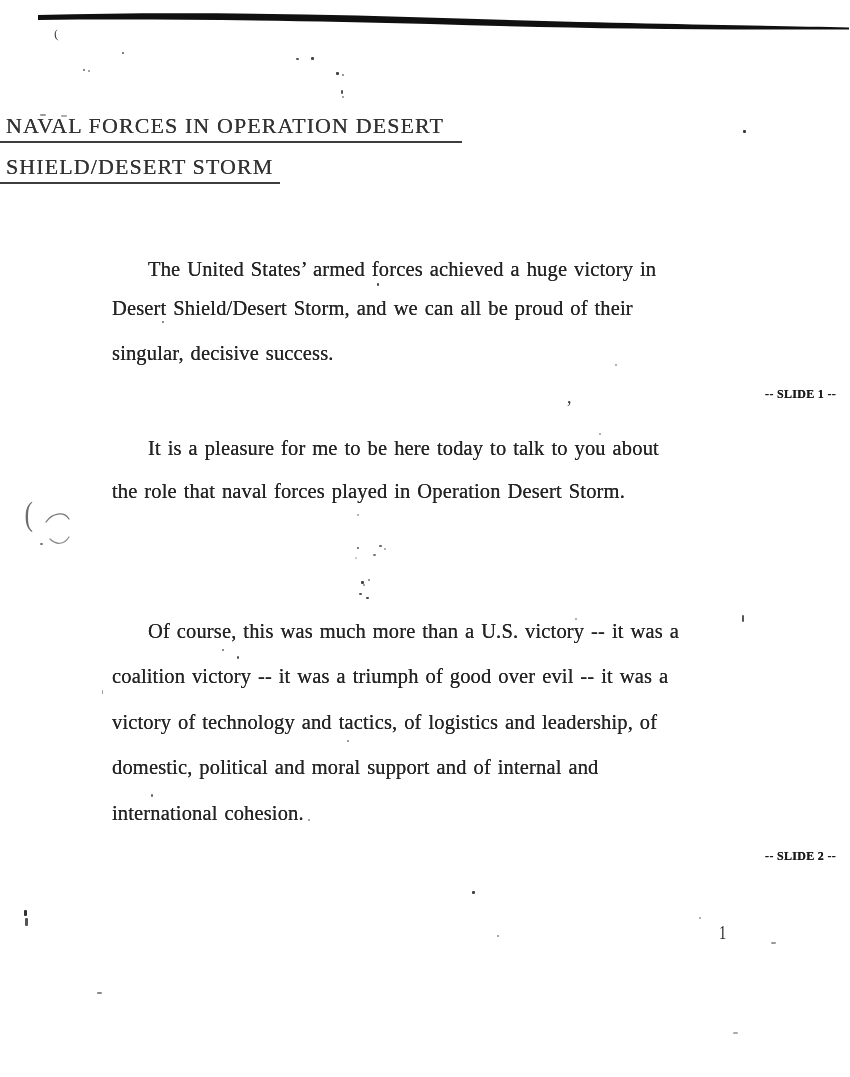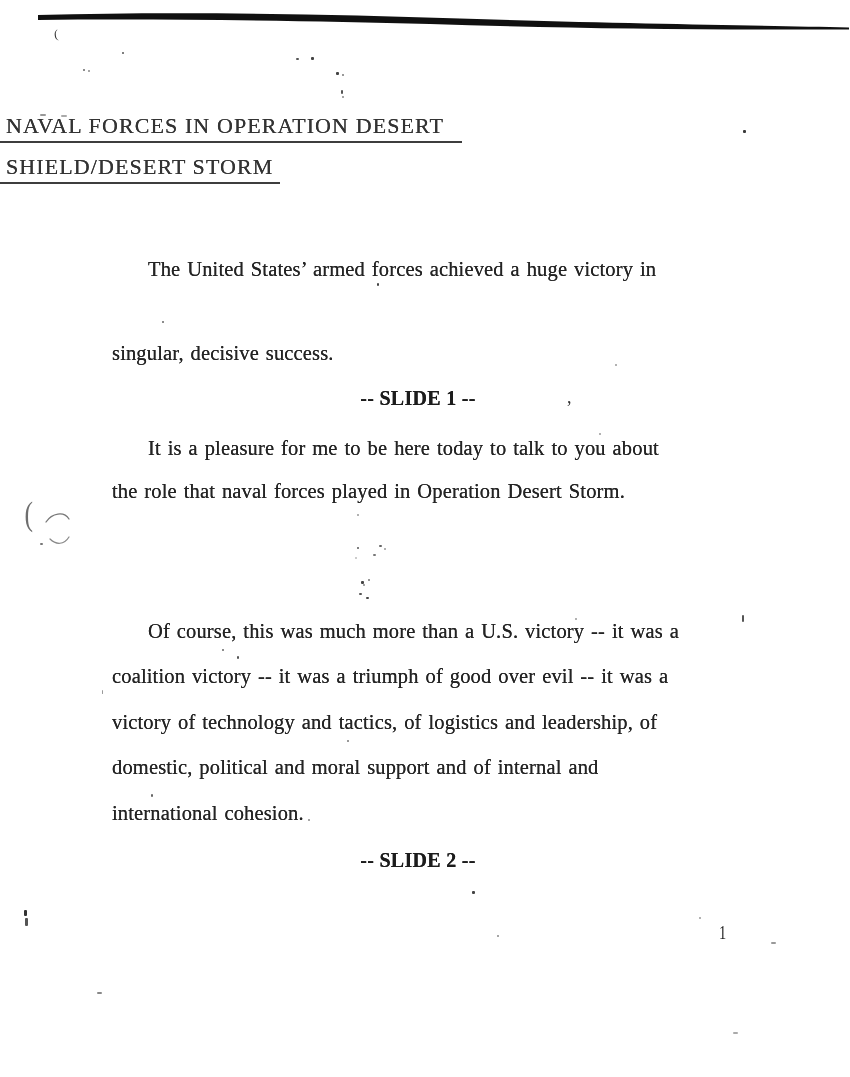--- a/index.html
+++ b/index.html
@@ -18,22 +18,22 @@
   .t1{top:113px;}
   .t2{top:154px;}
   .line{
     position:absolute;left:112px;white-space:nowrap;
     font-size:20.5px;line-height:24px;color:#242424;
     letter-spacing:.15px;word-spacing:1.6px;
     text-shadow:0 0 .3px #2c2c2c;
   }
   .line.indent{left:148px;}
   .slide{
-    position:absolute;left:0;width:836px;text-align:center;
-    font-weight:bold;font-size:20px;color:#1c1c1c;letter-spacing:.3px;
+    position:absolute;left:0;width:836px;text-align:right;
+    font-weight:bold;font-size:12px;color:#1c1c1c;letter-spacing:.3px;
     text-shadow:0 0 .3px #222;
   }
   .page-num{position:absolute;left:718px;top:923px;font-size:18px;color:#1f1f1f;transform:scaleX(.8);}
   .mark{position:absolute;color:#444;line-height:1;}
   .mark-top-paren{left:54px;top:28px;font-size:12px;color:#333;transform:rotate(-6deg);}
   .mark-margin-paren{left:23px;top:497px;font-size:34px;color:#555;transform:scaleX(.75);opacity:.85;}
   .mark-comma{left:567px;top:388px;font-size:18px;color:#2e2e2e;}
   .scribble-svg{position:absolute;left:40px;top:506px;width:36px;height:44px;}
   .speck{position:absolute;border-radius:1px;}
 </style>
@@ -47,20 +47,21 @@
   </svg>
 
   <div class="title-line first t1">
     <span class="u">NAVAL FORCES IN OPERATION DESERT</span>
   </div>
   <div class="title-line t2">
     <span class="u">SHIELD/DESERT STORM</span>
   </div>
 
   <div class="line indent" style="top:257px">The United States’ armed forces achieved a huge victory in</div>
+  <div class="line" style="top:296px">Desert Shield/Desert Storm, and we can all be proud of their</div>
   <div class="line" style="top:341px">singular, decisive success.</div>
 
   <div class="slide" style="top:387px">-- SLIDE 1 --</div>
 
   <div class="line indent" style="top:436px">It is a pleasure for me to be here today to talk to you about</div>
   <div class="line" style="top:479px">the role that naval forces played in Operation Desert Storm.</div>
 
   <div class="line indent" style="top:619px">Of course, this was much more than a U.S. victory -- it was a</div>
   <div class="line" style="top:664px">coalition victory -- it was a triumph of good over evil -- it was a</div>
   <div class="line" style="top:710px">victory of technology and tactics, of logistics and leadership, of</div>

